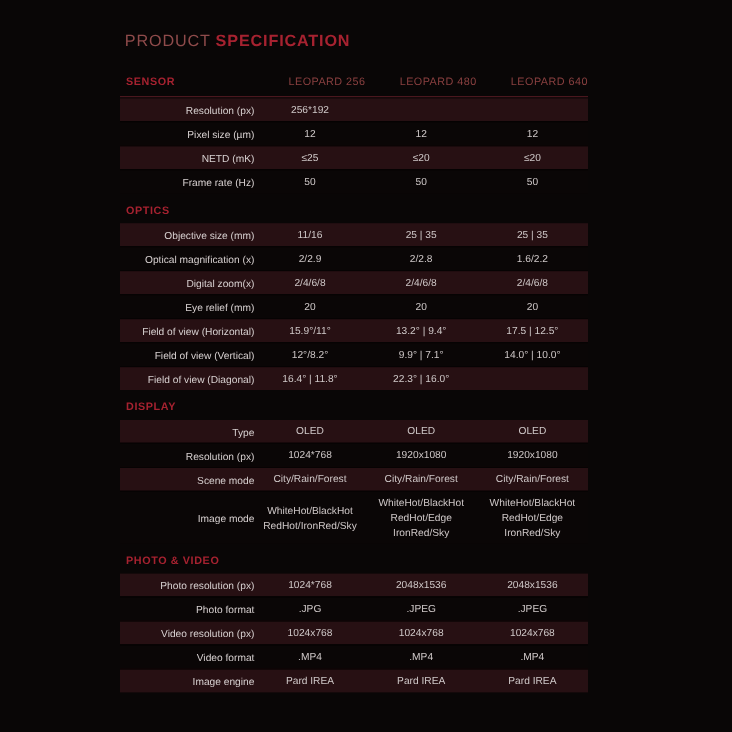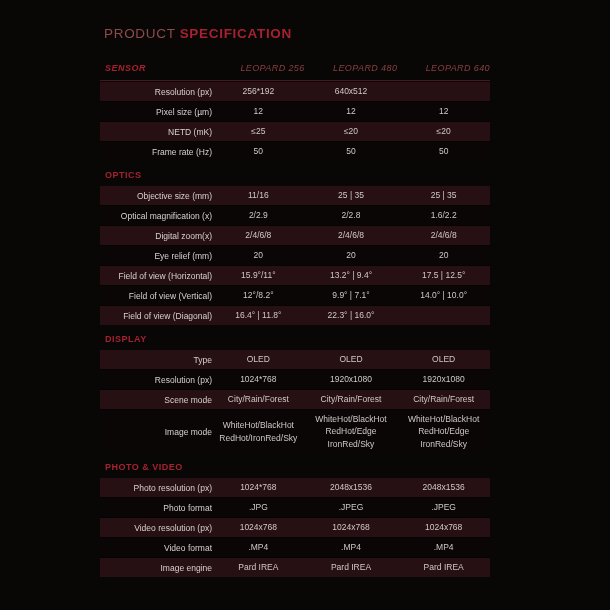--- a/index.html
+++ b/index.html
@@ -27,21 +27,20 @@
     display:grid;
     grid-template-columns:112px 1fr 1fr 1fr;
     align-items:center;
   }
   .header-row{
     height:17px;
     line-height:17px;
     padding-bottom:3px;
     border-bottom:1px solid #4a171e;
     margin-bottom:1px;
-    font-style:italic;
   }
   .section-name{
     color:#a62230;
     font-weight:700;
     font-size:9px;
     letter-spacing:0.5px;
     padding-left:5px;
   }
   .col-header{
     color:#8a4040;
@@ -88,21 +87,20 @@
   <div class="grid header-row">
     <div class="section-name">SENSOR</div>
     <div class="col-header">LEOPARD 256</div>
     <div class="col-header">LEOPARD 480</div>
     <div class="col-header">LEOPARD 640</div>
   </div>
 
   <div class="grid row alt">
     <div class="label">Resolution (px)</div>
     <div class="val">256*192</div>
-    <div class="val">640x512</div>
   </div>
   <div class="grid row">
     <div class="label">Pixel size (µm)</div>
     <div class="val">12</div>
     <div class="val">12</div>
     <div class="val">12</div>
   </div>
   <div class="grid row alt">
     <div class="label">NETD (mK)</div>
     <div class="val">≤25</div>

